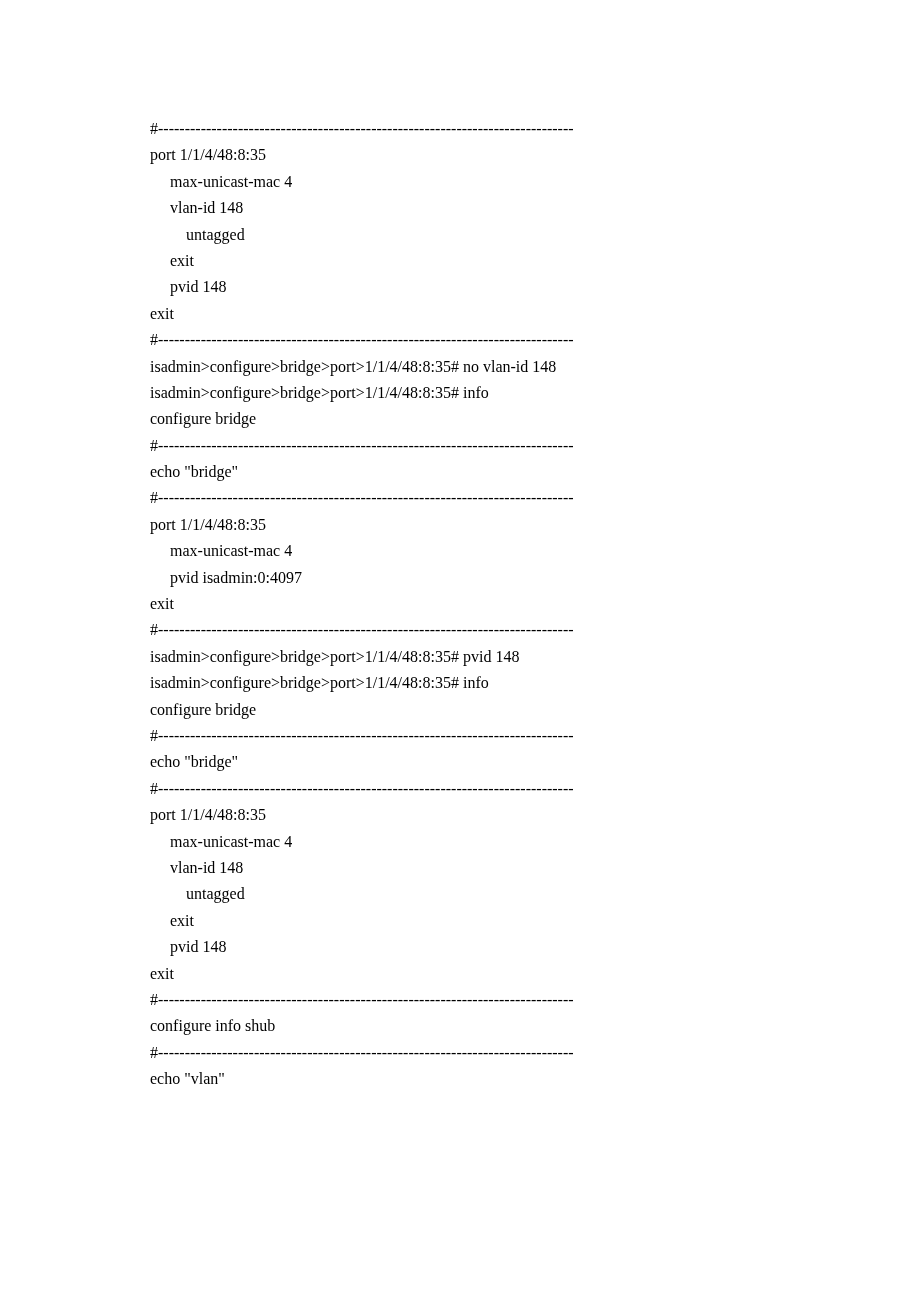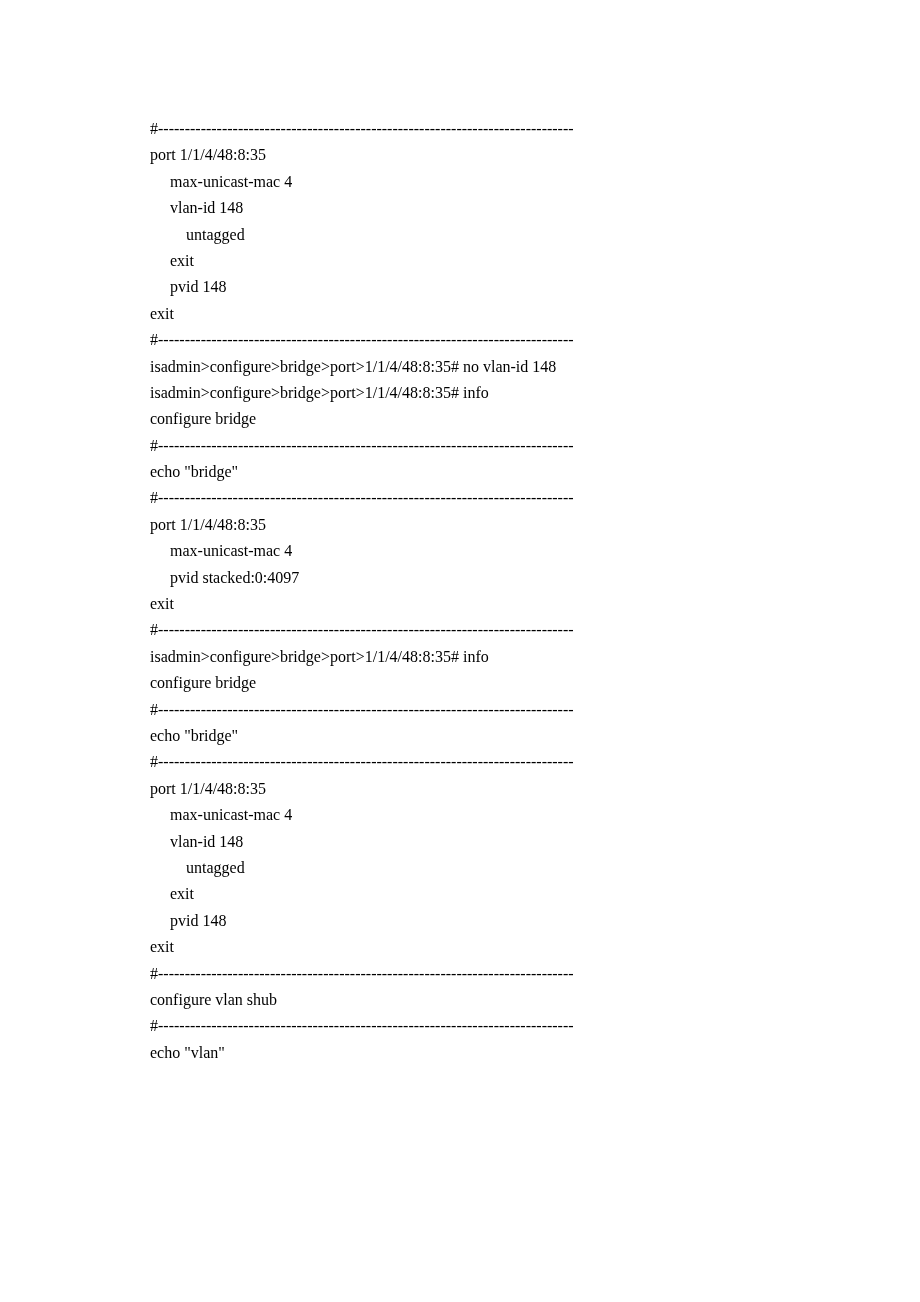--- a/index.html
+++ b/index.html
@@ -35,32 +35,33 @@
   <div class="line">exit</div>
   <div class="line">#------------------------------------------------------------------------------</div>
   <div class="line">isadmin&gt;configure&gt;bridge&gt;port&gt;1/1/4/48:8:35# no vlan-id 148</div>
   <div class="line">isadmin&gt;configure&gt;bridge&gt;port&gt;1/1/4/48:8:35# info</div>
   <div class="line">configure bridge</div>
   <div class="line">#------------------------------------------------------------------------------</div>
   <div class="line">echo "bridge"</div>
   <div class="line">#------------------------------------------------------------------------------</div>
   <div class="line">port 1/1/4/48:8:35</div>
   <div class="line">     max-unicast-mac 4</div>
-  <div class="line">     pvid stacked:0:4097</div>
+  <div class="line">     pvid isadmin:0:4097</div>
   <div class="line">exit</div>
   <div class="line">#------------------------------------------------------------------------------</div>
+  <div class="line">isadmin&gt;configure&gt;bridge&gt;port&gt;1/1/4/48:8:35# pvid 148</div>
   <div class="line">isadmin&gt;configure&gt;bridge&gt;port&gt;1/1/4/48:8:35# info</div>
   <div class="line">configure bridge</div>
   <div class="line">#------------------------------------------------------------------------------</div>
   <div class="line">echo "bridge"</div>
   <div class="line">#------------------------------------------------------------------------------</div>
   <div class="line">port 1/1/4/48:8:35</div>
   <div class="line">     max-unicast-mac 4</div>
   <div class="line">     vlan-id 148</div>
   <div class="line">         untagged</div>
   <div class="line">     exit</div>
   <div class="line">     pvid 148</div>
   <div class="line">exit</div>
   <div class="line">#------------------------------------------------------------------------------</div>
-  <div class="line">configure vlan shub</div>
+  <div class="line">configure info shub</div>
   <div class="line">#------------------------------------------------------------------------------</div>
   <div class="line">echo "vlan"</div>
 </div>
 
 </body></html>

